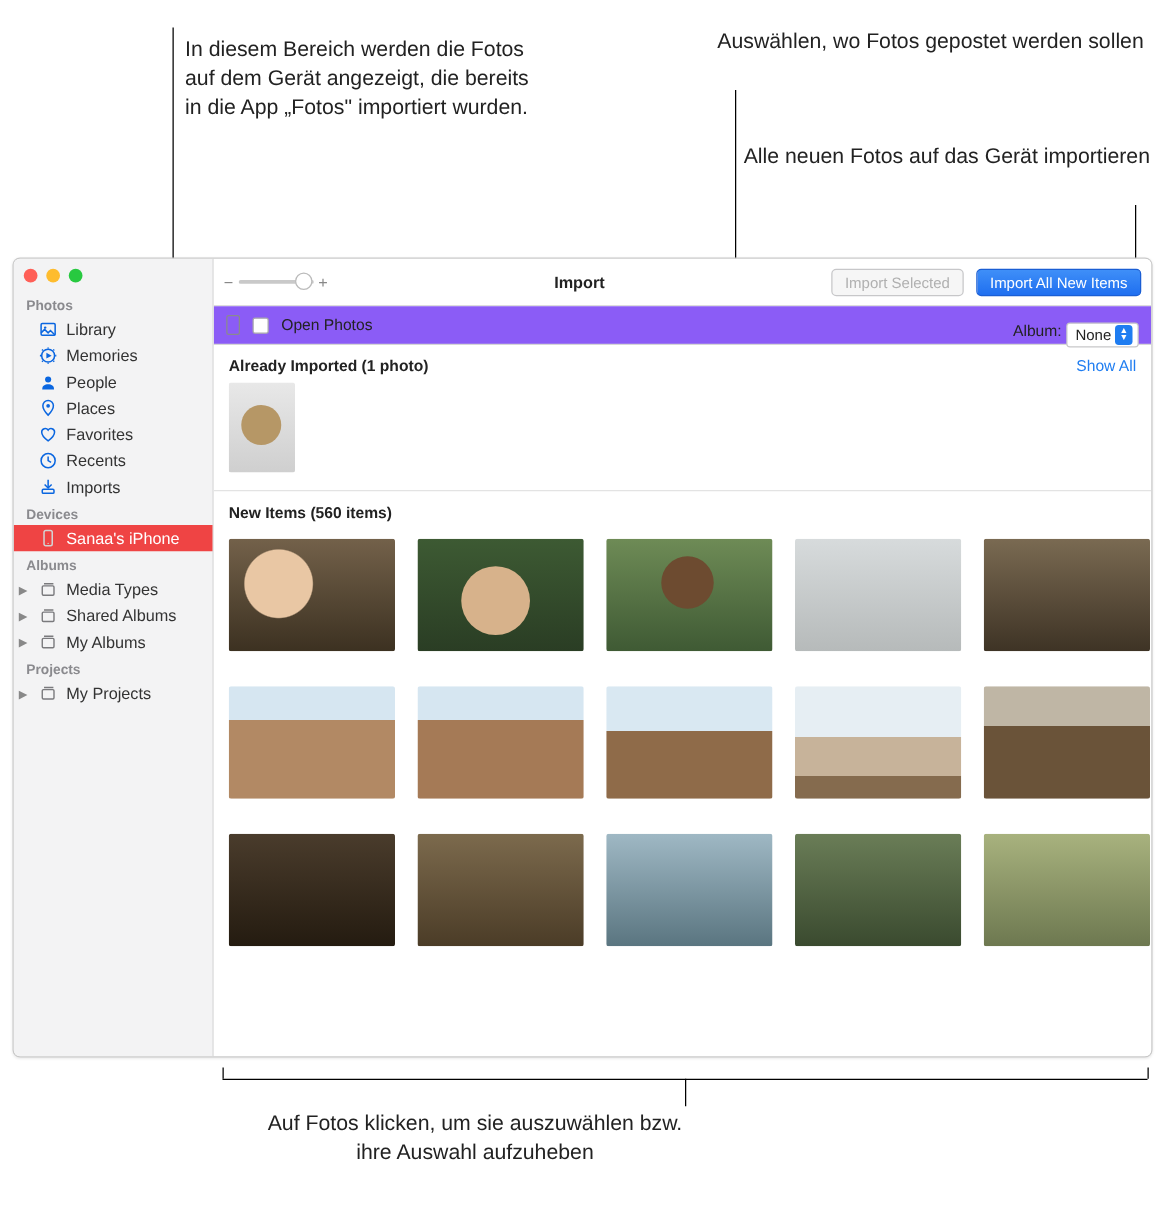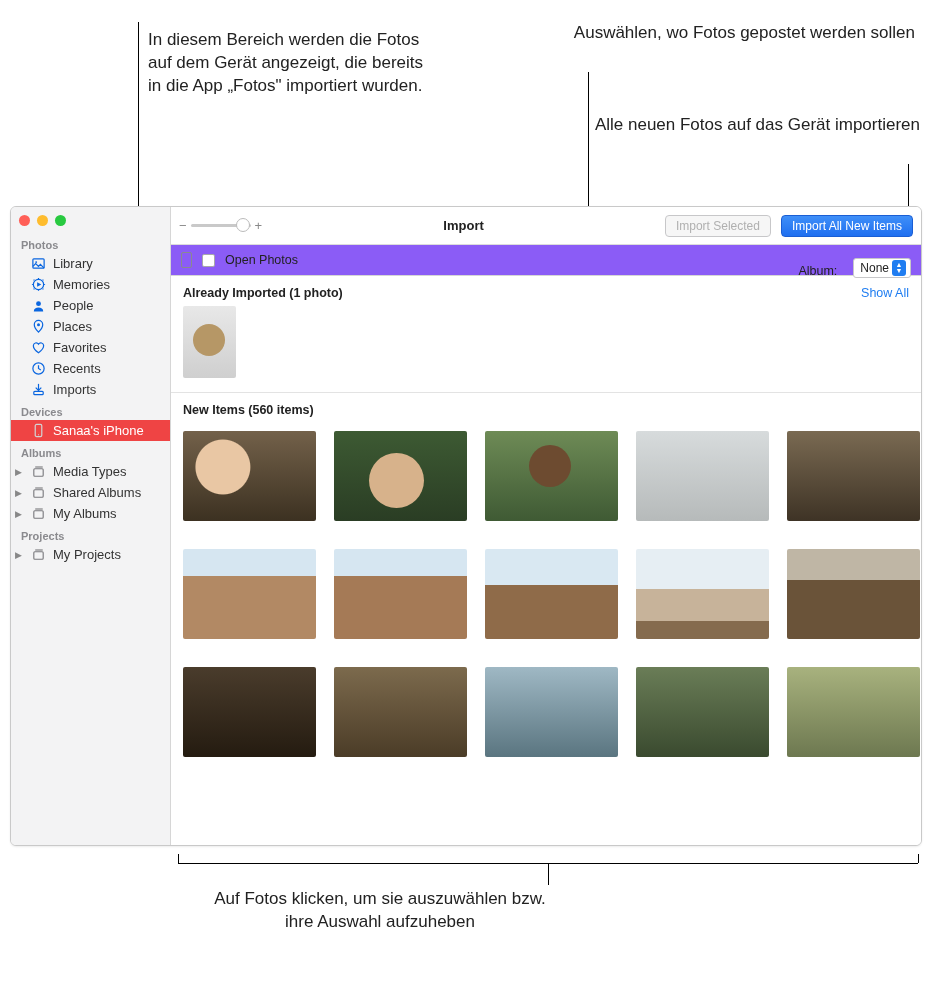--- a/index.html
+++ b/index.html
@@ -155,21 +155,21 @@
     font-size: 12.5px;
   }
   .device-ico {
     width: 11px; height: 16px; border: 1.2px solid #8a8a8e; border-radius: 2px;
   }
   .chk {
     width: 13px; height: 13px; border: 1px solid #a8a8aa; border-radius: 2px; background:#fff;
   }
   .spacer { flex: 1 1 auto; }
   .album-select {
-    display:flex; align-items:flex-end; gap:16px;margin-top:16px;
+    display:flex; align-items:flex-start; gap:4px;margin-top:16px;
   }
   .select {
     border: 1px solid #c7c7c9;
     background: #fff;
     border-radius: 3px;
     padding: 1px 4px 1px 6px;
     font-size: 12px;
     display:flex; align-items:center; gap:3px;
   }
   .select .arrows {

